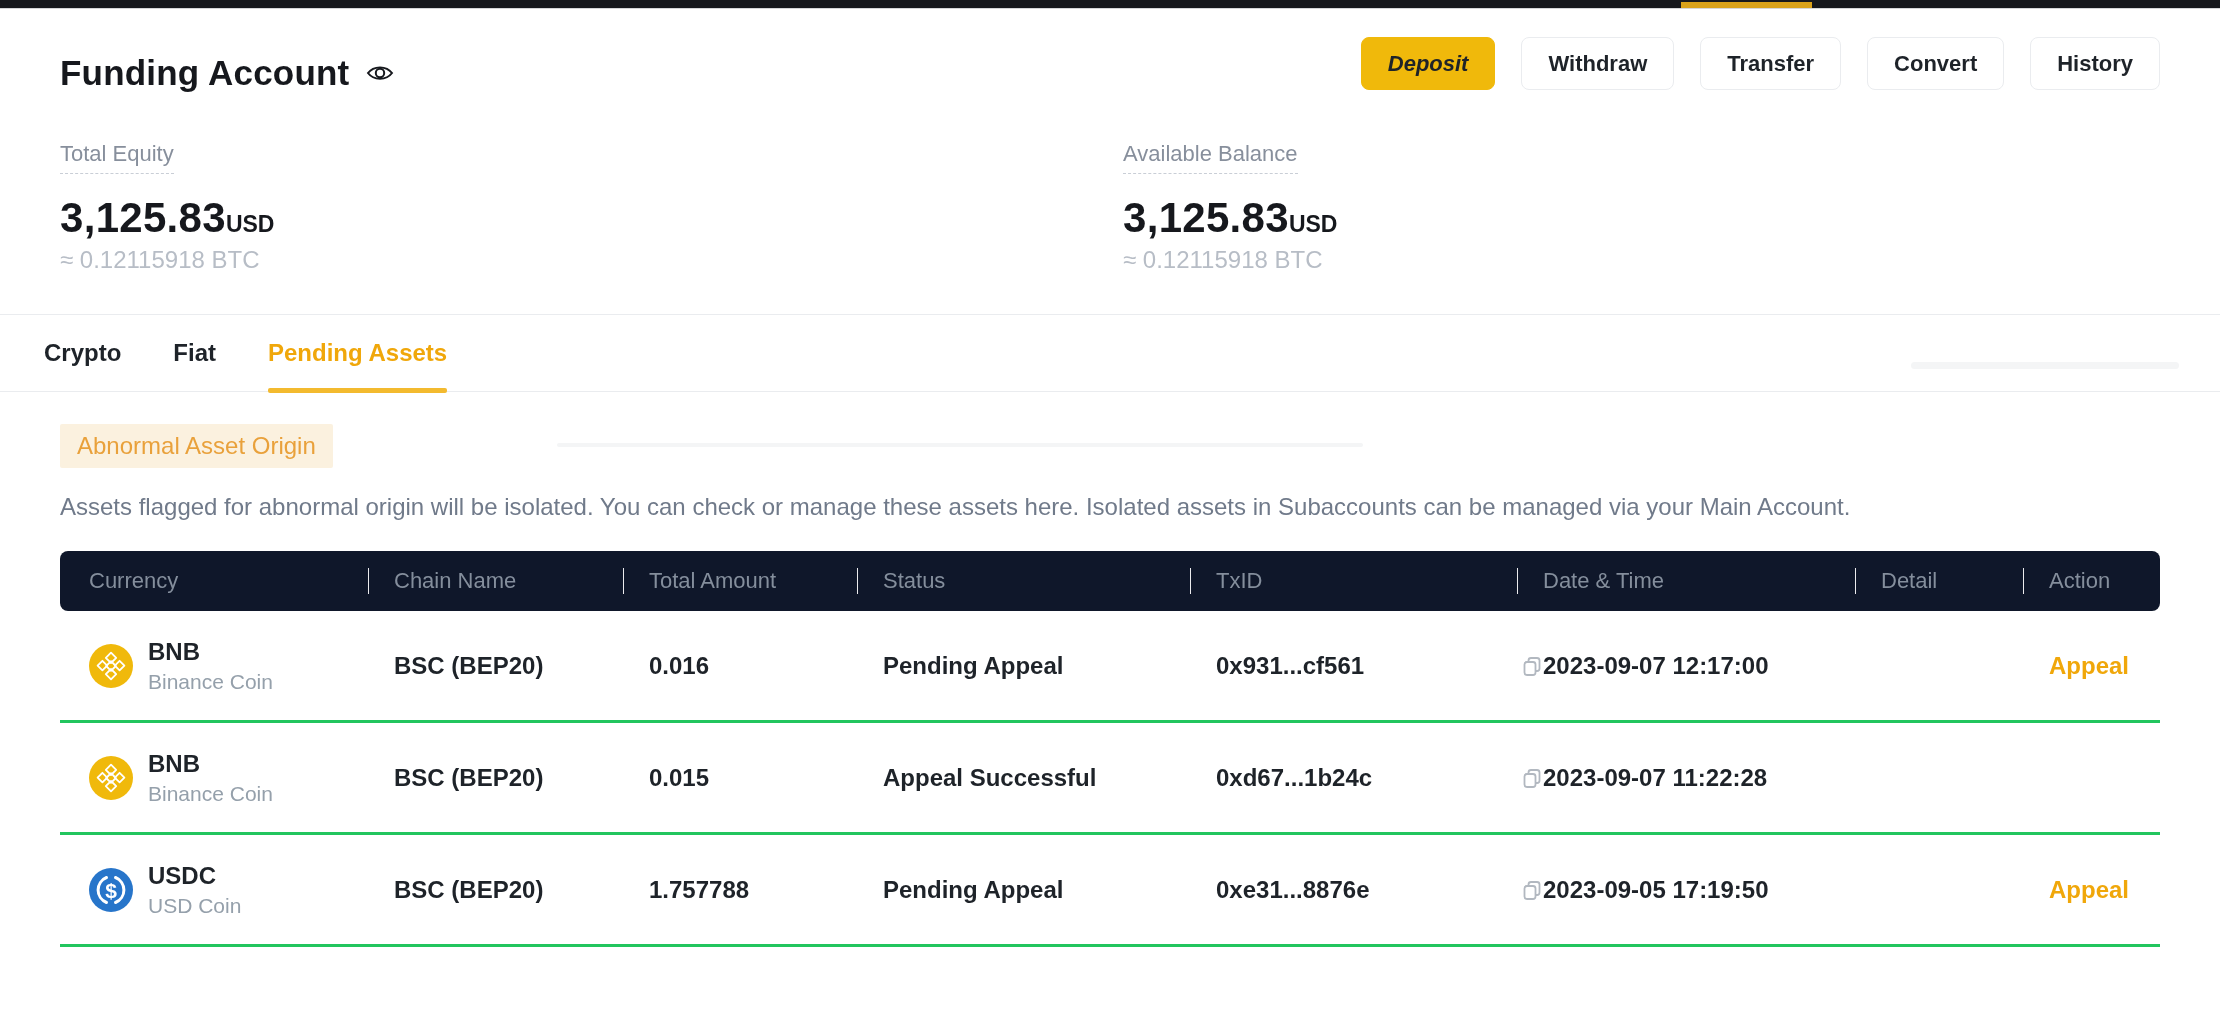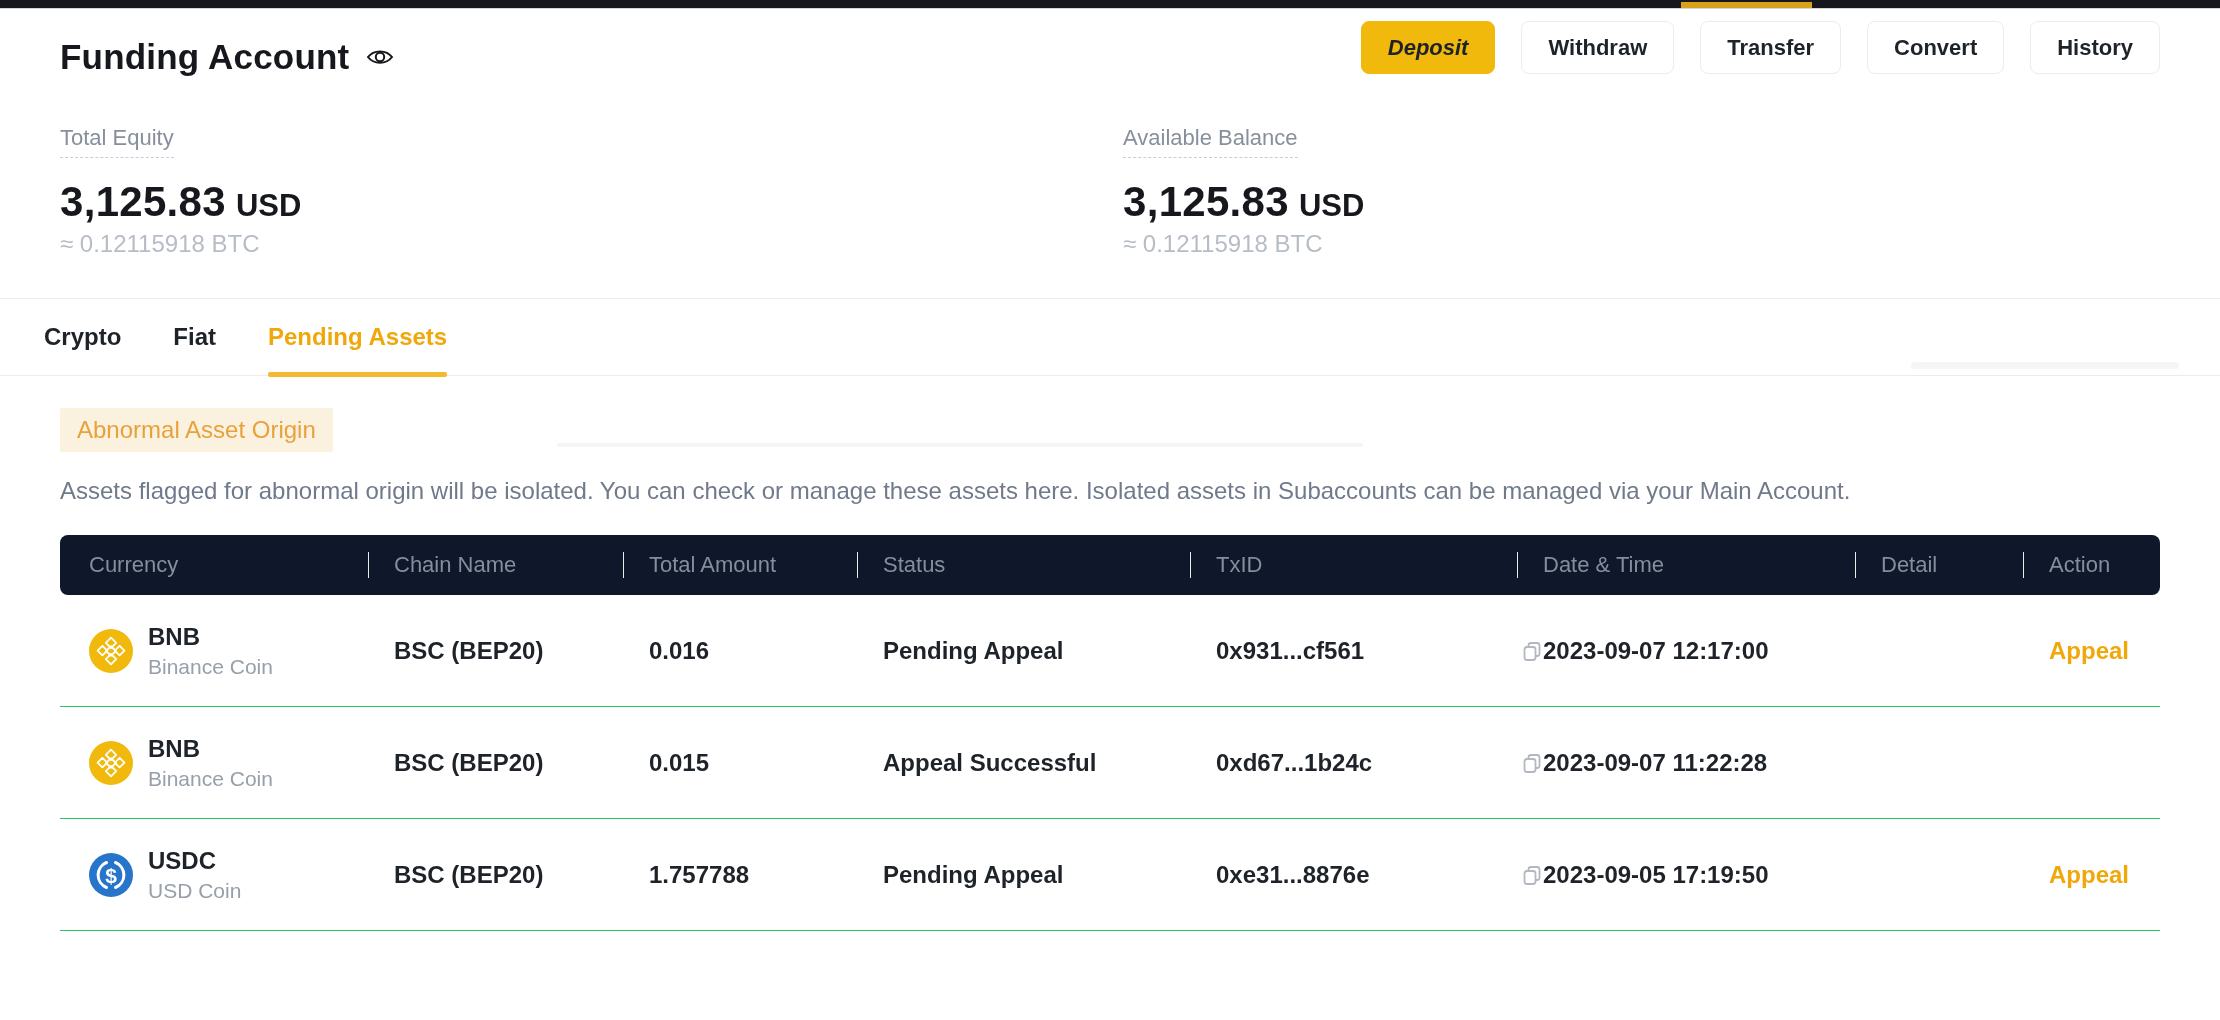--- a/index.html
+++ b/index.html
@@ -12,21 +12,21 @@
   }
   #page { position: relative; width: 2220px; height: 1020px; }
 
   
   .topbar { position: relative; height: 9px; background: #16181D; border-bottom: 1px solid #d4d6d9; }
   .topbar-accent { position: absolute; left: 1681px; bottom: 0; width: 131px; height: 6px; background: var(--nav-indicator, #D9A21B); }
 
   .content { padding: 0 60px; }
 
   
-  .page-header { display: flex; justify-content: space-between; align-items: flex-start; padding-top: 12px; }
+  .page-header { display: flex; justify-content: space-between; align-items: flex-start; padding-top: 28px; }
   .title-wrap { display: flex; align-items: center; margin-top: 16px; }
   .page-title { font-size: 35px; font-weight: 700; color: #16181D; letter-spacing: 0.2px; }
   .eye { margin-left: 16px; display: inline-flex; cursor: pointer; }
   .actions { display: flex; }
   .btn {
     height: 53px; padding: 0 26px; margin-left: 26px;
     border-radius: 8px; border: 1px solid #EAECEF; background: #fff;
     font-family: "Liberation Sans", sans-serif;
     font-size: 22px; font-weight: 700; color: #1E2329; cursor: pointer;
     display: inline-flex; align-items: center;
@@ -35,21 +35,21 @@
 
   
   .balances { display: flex; margin-top: 48px; padding-bottom: 40px; }
   .balance-block.first { width: 1063px; flex: none; }
   .balance-label {
     display: inline-block; font-size: 22px; color: #878F9C;
     border-bottom: 1px dashed #C9CED6; padding-bottom: 6px;
   }
   .balance-value-row { margin-top: 20px; display: flex; align-items: baseline; }
   .balance-value { font-size: 42px; font-weight: 700; color: #16181D; letter-spacing: 0.3px; }
-  .balance-ccy { font-size: 31px; font-weight: 600; margin-left: 10px; color: #16181D; }
+  .balance-ccy { font-size: 23px; font-weight: 600; color: #16181D; }
   .balance-approx { margin-top: 4px; font-size: 24px; color: #B7BDC6; }
 
   .divider { height: 1px; background: #EAECEF; width: 100%; }
 
   
   .tabs { display: flex; align-items: center; height: 77px; padding: 0 44px; border-bottom: 1px solid #EAECEF; }
   .tab { position: relative; height: 100%; display: flex; align-items: center; margin-right: 52px; font-size: 24px; font-weight: 700; color: #1E2329; cursor: pointer; }
   .tab.active { color: var(--accent-orange, #F0A70A); }
   .tab.active::after { content: ""; position: absolute; left: 0; right: 0; bottom: -2px; height: 5px; background: #F3BA2F; border-radius: 2px; }
 
@@ -71,21 +71,21 @@
   .table { margin-top: 30px; }
   .grid-cols {
     display: grid;
     grid-template-columns: 305px 255px 234px 333px 327px 338px 168px 1fr;
     align-items: center;
     padding-left: 29px;
   }
   .thead { height: 60px; background: #0f172a; border-radius: 8px; color: #848E9C; font-size: 22px; }
   .th { position: relative; }
   .th + .th::before { content: ""; position: absolute; left: -26px; top: 50%; transform: translateY(-50%); width: 1px; height: 26px; background: #EBEBEE; }
-  .trow { height: 112px; border-bottom: 1px solid #22c55e; font-size: 24px; font-weight: 600; color: #1E2329; }
+  .trow { height: 112px; border-bottom: 3px solid #22c55e; font-size: 24px; font-weight: 600; color: #1E2329; }
   .coin { display: flex; align-items: center; }
   .coin-icon { width: 44px; height: 44px; flex: none; }
   .coin-text { margin-left: 15px; }
   .coin-symbol { font-size: 24px; font-weight: 700; line-height: 30px; }
   .coin-name { font-size: 21px; font-weight: 400; color: #95A0AB; line-height: 25px; margin-top: 2px; }
   .txid-cell { display: flex; align-items: center; justify-content: space-between; }
   .copy-icon { margin-left: 9px; display: inline-flex; cursor: pointer; }
   .appeal-link { color: var(--accent-orange, #F0A70A); font-weight: 700; cursor: pointer; }
 </style>
 </head>

